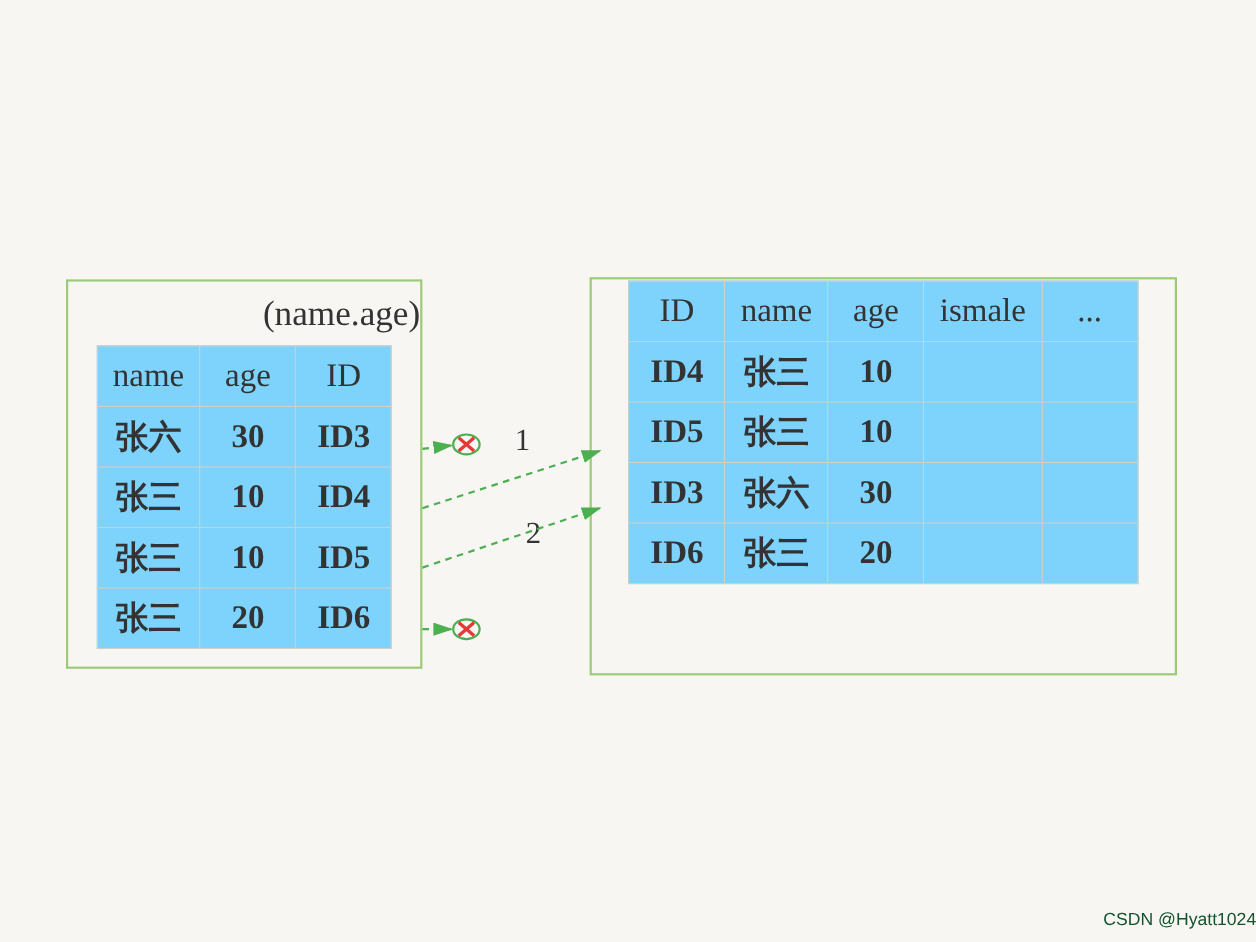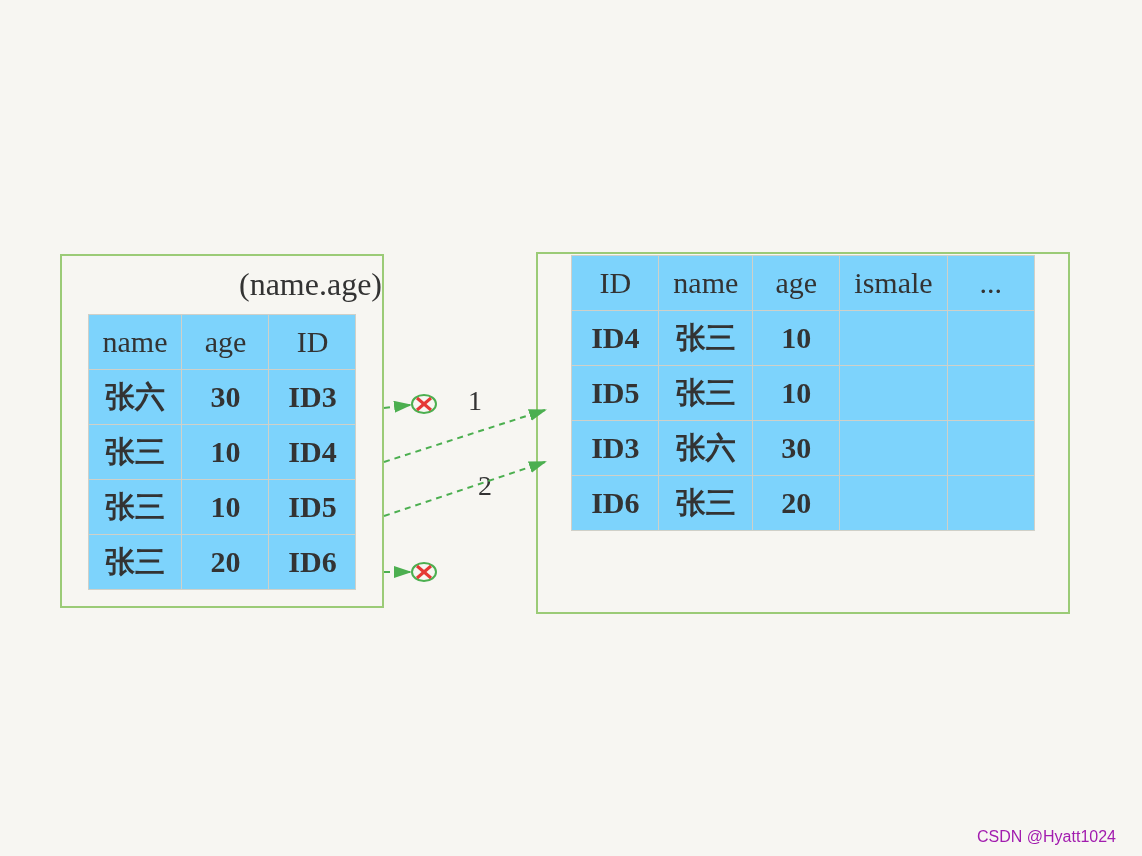--- a/index.html
+++ b/index.html
@@ -42,25 +42,25 @@
     height: 46px;
     min-width: 58px;
   }
   th {
     font-weight: normal;
   }
   .id-head {
   }
   .watermark {
     position: absolute;
-    right: 26px;
+    right: 0;
     bottom: 10px;
     font-family: Arial, sans-serif;
     font-size: 16px;
-    color: #a21caf;
+    color: #14532d;
   }
   svg.overlay {
     position: absolute;
     left: 0; top: 0;
     width: 1142px;
     height: 856px;
     pointer-events: none;
   }
   .arrow-label {
     position: absolute;

